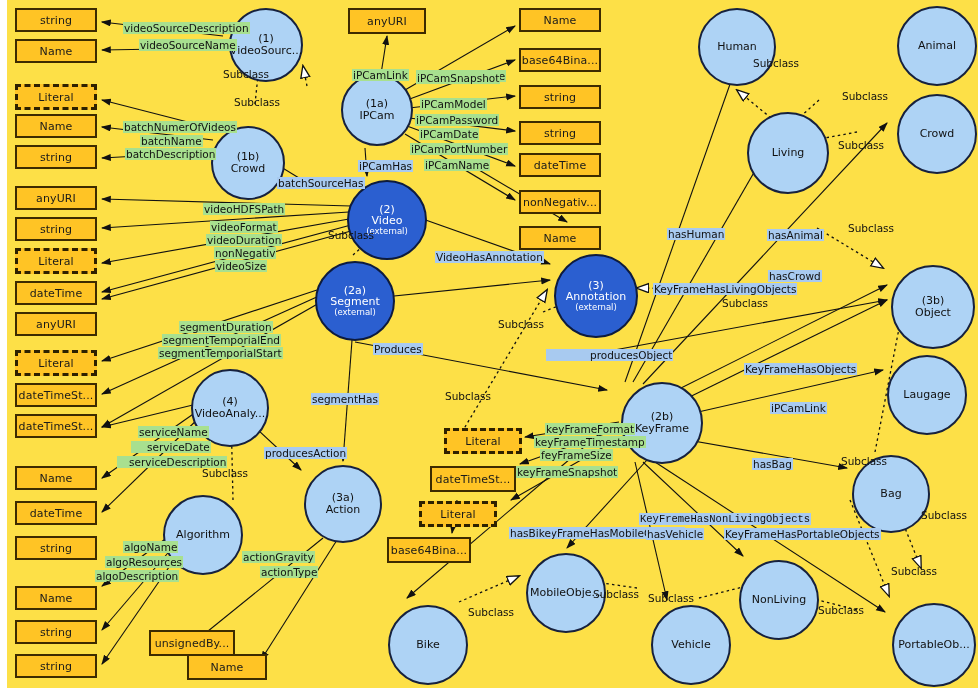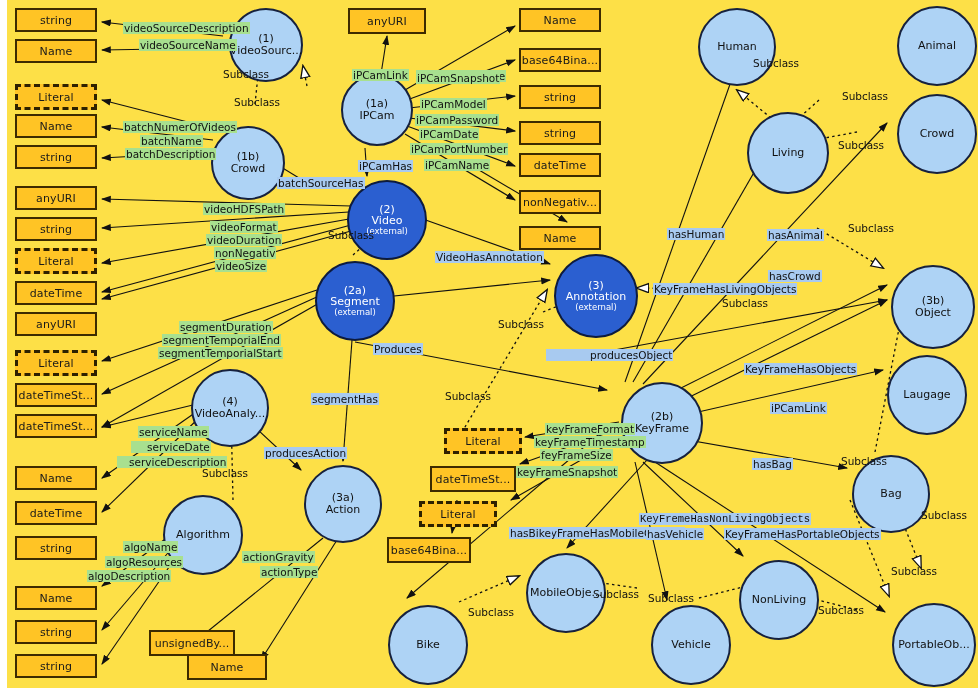--- a/index.html
+++ b/index.html
@@ -256,21 +256,21 @@
       <div class="lbl green" style="left: 207px; top: 247px;">nonNegativ</div>
       <div class="lbl green" style="left: 208px; top: 260px;">videoSize</div>
       <div class="lbl green" style="left: 172px; top: 321px;">segmentDuration</div>
       <div class="lbl green" style="left: 155px; top: 334px;">segmentTemporialEnd</div>
       <div class="lbl green" style="left: 151px; top: 347px;">segmentTemporialStart</div>
       <div class="lbl green" style="left: 131px; top: 426px;">serviceName</div>
       <div class="lbl green" style="left: 124px; top: 441px; padding-left: 16px;">serviceDate</div>
       <div class="lbl green" style="left: 110px; top: 456px; padding-left: 12px;">serviceDescription</div>
       <div class="lbl green" style="left: 116px; top: 541px;">algoName</div>
       <div class="lbl green" style="left: 98px; top: 556px;">algoResources</div>
-      <div class="lbl green" style="left: 80px; top: 570px;">algoDescription</div>
+      <div class="lbl green" style="left: 88px; top: 570px;">algoDescription</div>
       <div class="lbl green" style="left: 235px; top: 551px;">actionGravity</div>
       <div class="lbl green" style="left: 253px; top: 566px;">actionType</div>
       <div class="lbl green" style="left: 345px; top: 69px;">iPCamLink</div>
       <div class="lbl green" style="left: 409px; top: 70px;">iPCamUserName</div>
       <div class="lbl green" style="left: 409px; top: 72px;">iPCamSnapshot</div>
       <div class="lbl green" style="left: 413px; top: 98px;">iPCamModel</div>
       <div class="lbl green" style="left: 408px; top: 114px;">iPCamPassword</div>
       <div class="lbl green" style="left: 412px; top: 128px;">iPCamDate</div>
       <div class="lbl green" style="left: 403px; top: 143px;">iPCamPortNumber</div>
       <div class="lbl green" style="left: 417px; top: 159px;">iPCamName</div>

